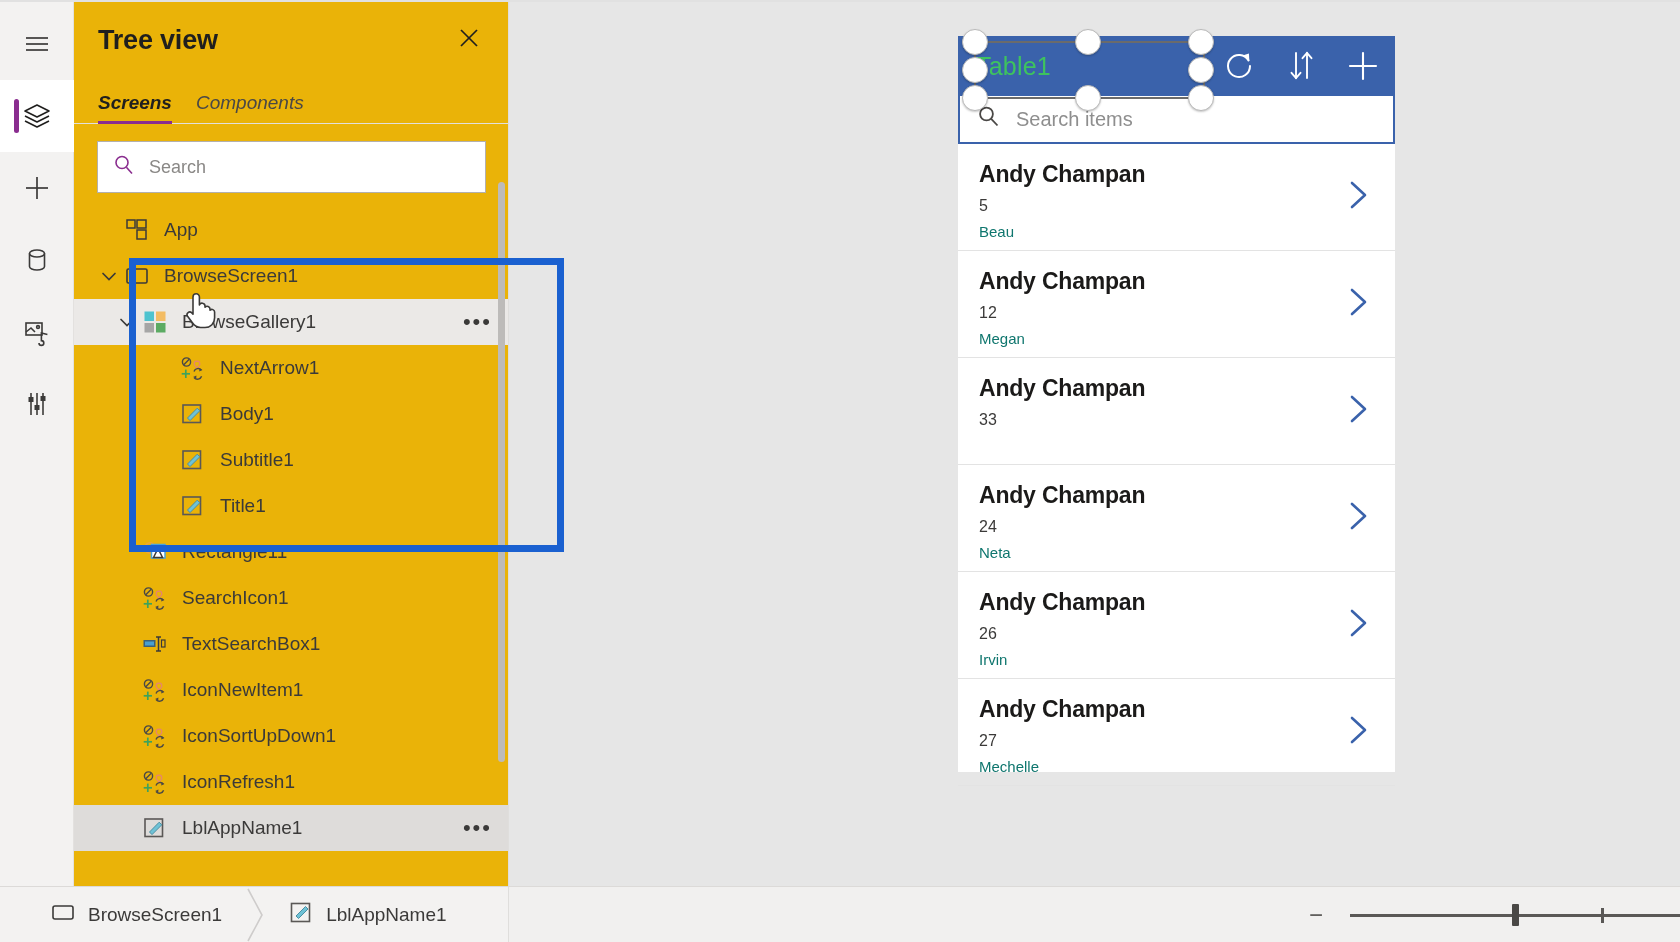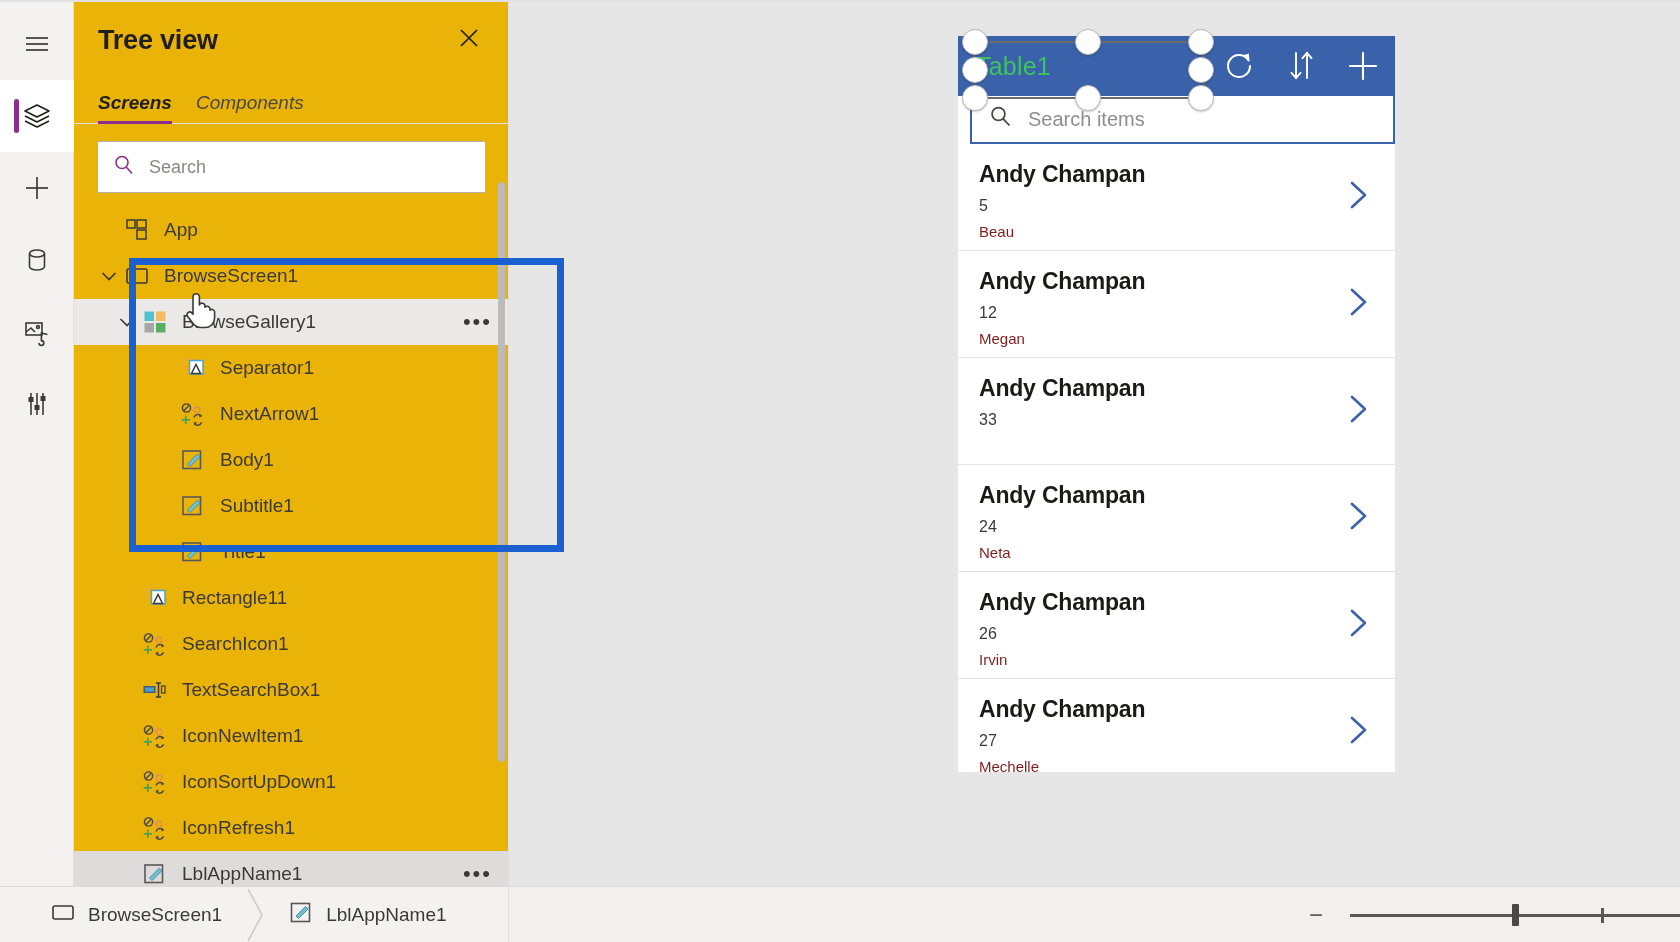--- a/index.html
+++ b/index.html
@@ -108,30 +108,30 @@
   }
   .gal-header{
     height:60px; background:#3a62ab; display:flex; align-items:center;
     padding:0 14px 0 18px; position:relative;
   }
   .gal-title{ font-size:25px; color:#3ec35e; font-weight:400; letter-spacing:.2px;}
   .gal-icons{ margin-left:auto; display:flex; align-items:center; gap:29px; color:#fff;}
   .gal-icons .gi{ cursor:pointer; display:flex; align-items:center; justify-content:center;}
   .srch{
     height:48px; background:#fff; border:2px solid #3a62ab; border-top:0;
-    display:flex; align-items:center; gap:14px; padding:0 16px;margin-left:12px;
+    display:flex; align-items:center; gap:14px; padding:0 16px;
   }
   .srch span{ font-size:20px; color:#8e8e8e;}
   .item{
     height:107px; border-bottom:1px solid #e3e3e3; position:relative;
     padding:17px 0 0 21px;
   }
   .item .t{ font-size:23px; font-weight:700; color:#1b1a19; letter-spacing:-.2px;}
   .item .s{ font-size:16px; color:#3b3a39; margin-top:9px; }
-  .item .b{ font-size:15px; color:#7f1d1d; margin-top:8px; }
+  .item .b{ font-size:15px; color:#0f766e; margin-top:8px; }
   .item .arrow{
     position:absolute; right:22px; top:50%; transform:translateY(-50%);
     color:#3a62ab;
   }
   
   .handles{ position:absolute; left:0; top:0; z-index:30; pointer-events:none;}
   .hnd{
     position:absolute; width:26px; height:26px; border-radius:50%;
     background:#fff; border:1px solid #b9b9b9; box-shadow:0 1px 2px rgba(0,0,0,.22);
   }
@@ -295,31 +295,20 @@
             <span class="ico">
               <svg width="26" height="26" viewBox="0 0 26 26">
         <rect x="2.5" y="2.5" width="9.5" height="9.5" fill="#4ec3cf"></rect>
         <rect x="14" y="2.5" width="9.5" height="9.5" fill="#f3bc63"></rect>
         <rect x="2.5" y="14" width="9.5" height="9.5" fill="#a6a6a6"></rect>
         <rect x="14" y="14" width="9.5" height="9.5" fill="#5cab63"></rect>
               </svg>
             </span>
             <span class="lbl">BrowseGallery1</span>
             <span class="ellipsis">•••</span>
-          </div>
-          <div class="tree-row d2">
-            <span class="chev"></span>
-            <span class="ico">
-              <svg width="26" height="26" viewBox="0 0 26 26" fill="none">
-        <circle cx="8" cy="9" r="5.2" stroke="#f0a63a" stroke-width="1.6"></circle>
-        <rect x="9.5" y="5.5" width="13.5" height="13.5" stroke="#4aa3d8" stroke-width="1.5" fill="#fff"></rect>
-        <path d="M11.5 18.5 L16 9.5 L20.5 18.5 Z" fill="none" stroke="#3b3a39" stroke-width="1.5"></path>
-              </svg>
-            </span>
-            <span class="lbl">Separator1</span>
           </div>
           <div class="tree-row d2">
             <span class="chev"></span>
             <span class="ico">
               <svg width="26" height="26" viewBox="0 0 26 26" fill="none">
         <circle cx="6.5" cy="7" r="4.1" stroke="#4a4846" stroke-width="1.4"></circle>
                 <line x1="3.8" y1="9.7" x2="9.2" y2="4.3" stroke="#4a4846" stroke-width="1.4"></line>
         <path d="M15.5 11.4 C13 9 14.4 5.6 17 6.4 C19.6 5.6 21 9 18.5 11.4 L17 12.8 Z" stroke="#e6866b" stroke-width="1.3" fill="none"></path>
         <line x1="5.8" y1="14.6" x2="5.8" y2="23" stroke="#3da35d" stroke-width="1.7"></line>
                 <line x1="1.7" y1="18.8" x2="10" y2="18.8" stroke="#3da35d" stroke-width="1.7"></line>

